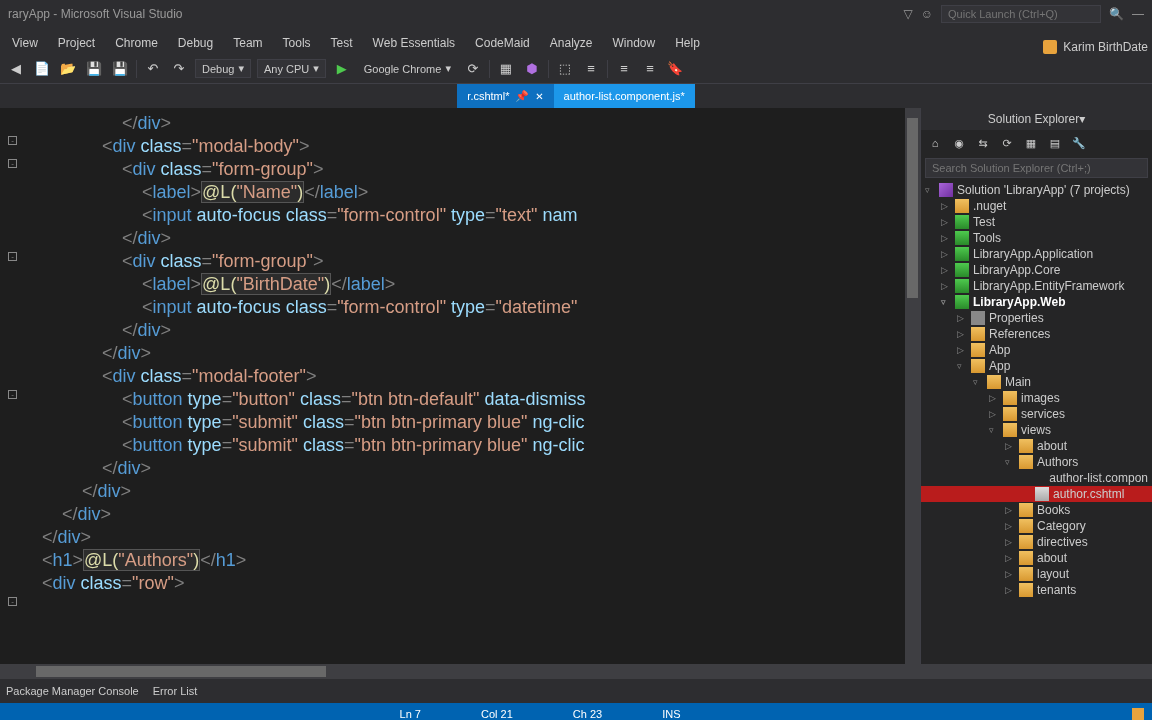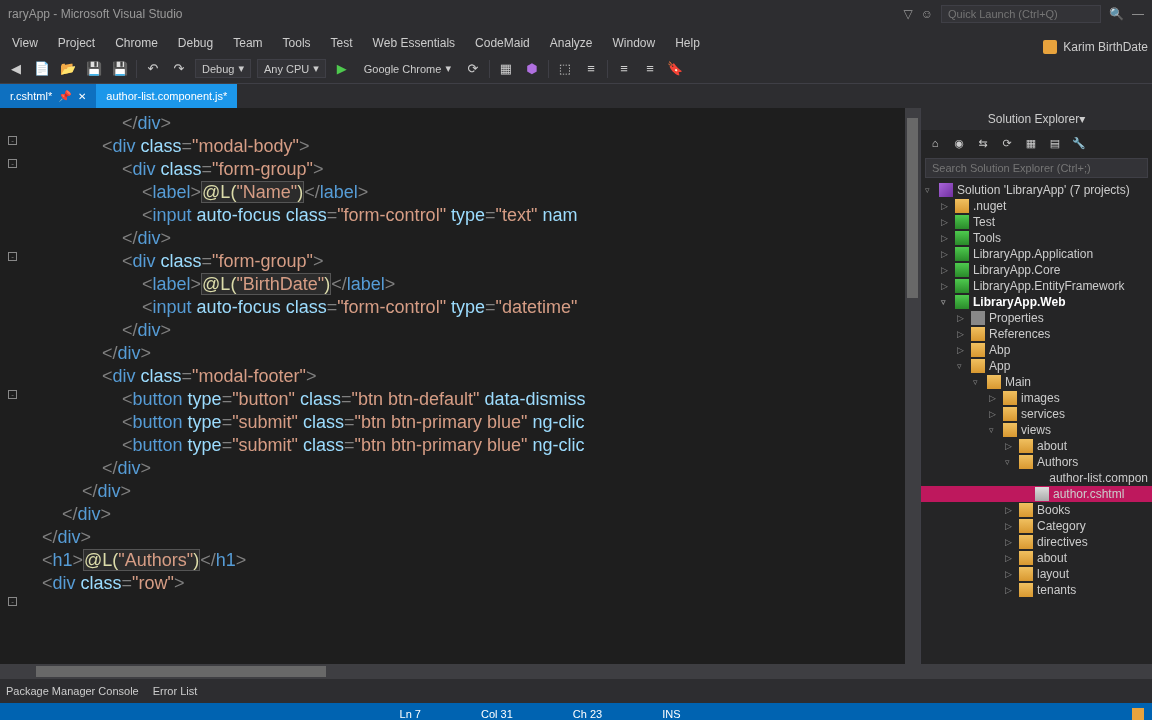--- a/index.html
+++ b/index.html
@@ -13,21 +13,21 @@
 .menu-item { padding: 4px 8px; color: #ccc; font-size: 12px; cursor: pointer; }
 .menu-bar-right { margin-left: auto; display: flex; align-items: center; gap: 6px; color: #ccc; }
 .user-icon { width: 14px; height: 14px; background: #e8a33d; border-radius: 2px; }
 
 .toolbar { height: 30px; background: #2d2d30; display: flex; align-items: center; padding: 0 6px; gap: 6px; border-bottom: 1px solid #3f3f46; }
 .toolbar-btn { width: 20px; height: 20px; display: flex; align-items: center; justify-content: center; color: #ccc; cursor: pointer; font-size: 13px; }
 .toolbar-sep { width: 1px; height: 18px; background: #3f3f46; }
 .toolbar-dropdown { background: #333337; border: 1px solid #3f3f46; padding: 2px 6px; color: #ccc; font-size: 11px; display: flex; align-items: center; gap: 4px; }
 .play-btn { color: #4ec94e; }
 
-.tab-bar { height: 24px; background: #2d2d30; display: flex; align-items: stretch; }
+.tab-bar { height: 24px; background: #2d2d30; display: flex; align-items: stretch; justify-content: center; }
 .tab { padding: 0 10px; display: flex; align-items: center; gap: 6px; font-size: 11px; background: #1c1c1c; color: #ccc; cursor: pointer; }
 .tab.active { background: #0e70c0; color: #fff; }
 .tab.active2 { background: #1c97ea; color: #fff; }
 .tab-close { font-size: 10px; }
 
 .main-area { display: flex; height: 556px; }
 
 .editor-pane { flex: 1; display: flex; background: #1e1e1e; position: relative; overflow: hidden; }
 .gutter { width: 18px; background: #1e1e1e; border-right: 0; position: relative; }
 .gutter-fold { position: absolute; left: 8px; width: 9px; height: 9px; border: 1px solid #888; background: #1e1e1e; font-size: 8px; line-height: 7px; text-align: center; color: #888; cursor: pointer; }
@@ -47,21 +47,21 @@
 .hscroll-thumb { position:absolute; left:18px; top:2px; height:11px; width:290px; background:#686868; }
 
 .solution-pane { width: 232px; background: #252526; border-left: 1px solid #3f3f46; display: flex; flex-direction: column; }
 .panel-header { background: #2d2d30; padding: 4px 8px; font-size: 12px; color: #ccc; display: flex; align-items: center; justify-content: center; }
 .panel-toolbar { height: 26px; display: flex; align-items: center; gap: 4px; padding: 0 4px; }
 .panel-toolbar .toolbar-btn { font-size: 11px; }
 .panel-search { padding: 2px 4px; }
 .panel-search input { width: 100%; background: #333337; border: 1px solid #3f3f46; padding: 3px 6px; color: #888; font-size: 11px; }
 .tree { flex: 1; overflow: auto; padding: 2px 0; }
 .tree-item { display: flex; align-items: center; gap: 4px; padding: 1px 4px; font-size: 12px; color: #ccc; white-space: nowrap; cursor: pointer; }
-.tree-item.selected { background: #be185d; }
+.tree-item.selected { background: #b91c1c; }
 .tree-item.bold { font-weight: bold; color: #fff; }
 .tree-arrow { width: 10px; font-size: 9px; color: #888; }
 .tree-icon { width: 14px; height: 14px; display: inline-block; }
 .ico-sol { background: linear-gradient(135deg,#a864d8,#7030a0); }
 .ico-folder { background: linear-gradient(#f0c060,#d89830); }
 .ico-proj { background: linear-gradient(#4ec94e,#2a8a2a); }
 .ico-wrench { background: #888; }
 .ico-file { background: linear-gradient(#ddd,#aaa); }
 .panel-tabs { display: flex; background: #2d2d30; border-top: 1px solid #3f3f46; font-size: 11px; }
 .panel-tab { padding: 4px 8px; color: #888; cursor: pointer; overflow: hidden; text-overflow: ellipsis; }
@@ -313,18 +313,18 @@
   </div>
 
 <div class="bottom-tabs">
   <span>Package Manager Console</span>
   <span>Error List</span>
 </div>
 
 <div class="status-bar">
   <span style="flex:1"></span>
   <span>Ln 7</span>
-  <span>Col 31</span>
+  <span>Col 21</span>
   <span>Ch 23</span>
   <span>INS</span>
   <span style="flex:1"></span>
   <span class="status-right"></span>
 </div>
 
 </body></html>

